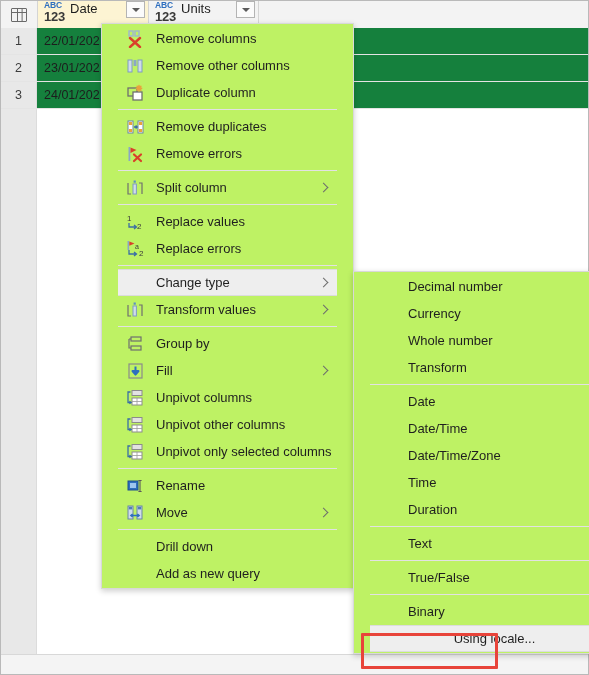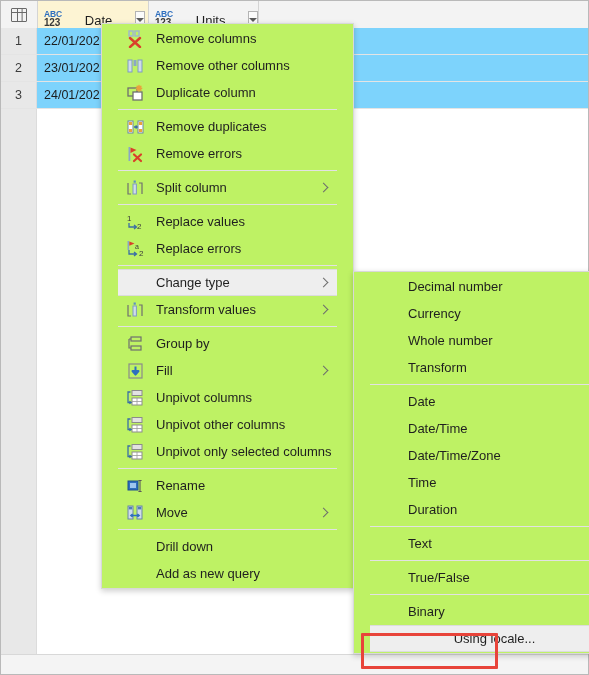--- a/index.html
+++ b/index.html
@@ -13,36 +13,36 @@
   #root{position:relative;width:589px;height:675px;box-sizing:border-box;border:1px solid #b9b9b9;background:#fff;}
 
   
   .grid{position:absolute;left:0;top:0;width:587px;height:673px;background:#fff;}
   .grid-header{position:absolute;left:0;top:0;height:27px;width:587px;background:#f3f3f3;border-bottom:1px solid #d4d4d4;display:flex;align-items:stretch;}
   .corner-cell{width:36px;min-width:36px;display:flex;align-items:center;justify-content:center;border-right:1px solid #d4d4d4;background:#f3f3f3;}
   .corner-icon{width:16px;height:14px;border:1.6px solid #6a6a6a;box-sizing:border-box;position:relative;border-radius:1px;}
   .corner-icon:before{content:"";position:absolute;left:0;right:0;top:3px;height:1.4px;background:#6a6a6a;}
   .corner-icon:after{content:"";position:absolute;top:0;bottom:0;left:4.6px;width:1.4px;background:#6a6a6a;box-shadow:4.6px 0 0 #6a6a6a;}
 
-  .col-head{display:flex;align-items:flex-end;height:100%;border-right:1px solid #d4d4d4;box-sizing:border-box;padding:0 3px 0 6px;gap:23px;}
+  .col-head{display:flex;align-items:flex-start;height:100%;border-right:1px solid #d4d4d4;box-sizing:border-box;padding:0 3px 0 6px;gap:5px;}
   .col-head.date{width:111px;min-width:111px;background:#fdf4d3;}
   .col-head.units{width:110px;min-width:110px;background:#f3f3f3;}
   .col-head.filler{flex:1;background:#f3f3f3;border-right:none;}
 
   .abc123{font-family:"Liberation Sans", sans-serif;line-height:1;display:flex;flex-direction:column;justify-content:center;}
   .abc123 .abc{font-size:8.5px;font-weight:700;color:#2f6fbf;letter-spacing:-0.2px;}
-  .abc123 .n123{font-size:10px;font-weight:700;color:#3a3a3a;letter-spacing:-0.2px;margin-top:0px;}
+  .abc123 .n123{font-size:13px;font-weight:700;color:#3a3a3a;letter-spacing:-0.2px;margin-top:0px;}
   .col-title{font-size:13px;color:#1d1d1d;white-space:nowrap;}
   .col-filter{margin-left:auto;width:19px;height:17px;border:1px solid #b4b4b4;background:#fbfbfb;display:flex;align-items:center;justify-content:center;box-sizing:border-box;}
   .caret{width:0;height:0;border-left:4px solid transparent;border-right:4px solid transparent;border-top:4px solid #5a5a5a;}
 
   .grid-body{position:absolute;left:0;top:27px;width:587px;bottom:20px;}
   .row{display:flex;height:27px;border-bottom:1px solid #e4e4e4;box-sizing:border-box;}
   .row-num{width:36px;min-width:36px;background:#e8e8e8;border-right:1px solid #dcdcdc;display:flex;align-items:center;justify-content:center;font-size:12.5px;color:#3c3c3c;box-sizing:border-box;}
-  .cell{width:111px;min-width:111px;border-right:1px solid #e4e4e4;display:flex;align-items:center;padding-left:7px;font-size:12.5px;color:#1d1d1d;box-sizing:border-box;white-space:nowrap;overflow:hidden;background:#7dd3fc;}
+  .cell{width:111px;min-width:111px;border-right:1px solid #e4e4e4;display:flex;align-items:center;padding-left:7px;font-size:12.5px;color:#1d1d1d;box-sizing:border-box;white-space:nowrap;overflow:hidden;background:#15803d;}
   .cell.units{width:110px;min-width:110px;}
   .cell.rest{flex:1;border-right:none;}
   .empty-area{position:absolute;left:0;top:108px;width:587px;bottom:20px;display:flex;}
   .empty-gutter{width:36px;min-width:36px;background:#e8e8e8;border-right:1px solid #dcdcdc;box-sizing:border-box;}
   .empty-rest{flex:1;background:#fff;}
   .status-bar{position:absolute;left:0;bottom:0;width:587px;height:20px;background:#f4f4f4;border-top:1px solid #d8d8d8;box-sizing:border-box;}
 
   
   .menu{position:absolute;background:#bef264;border:1px solid #d8d8d8;box-shadow:0 2px 6px rgba(0,0,0,.20);box-sizing:border-box;padding:1px 16px;}
   #ctx-menu{left:100px;top:22px;width:253px;}

